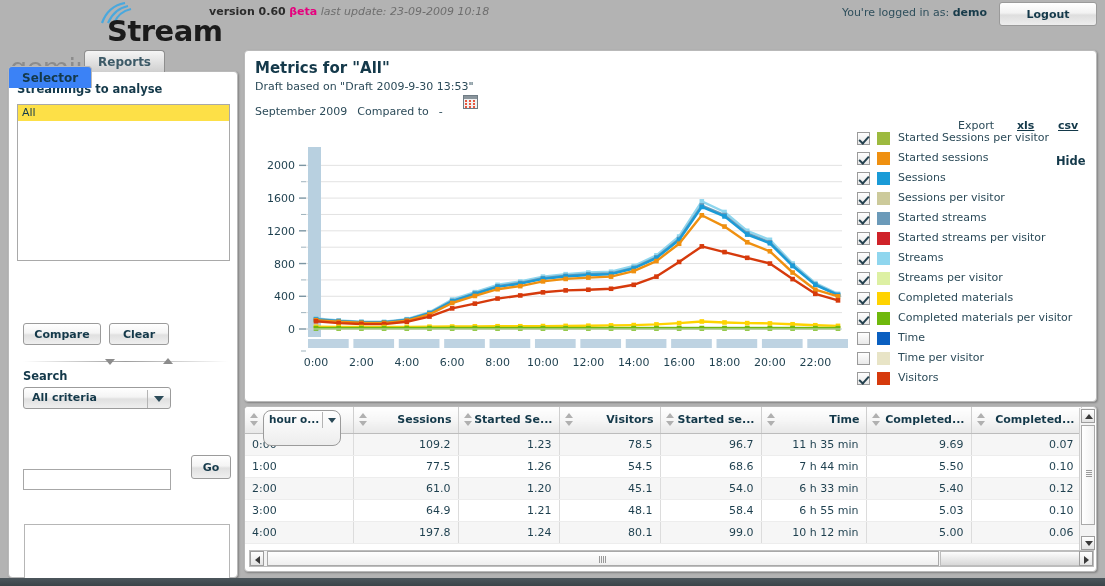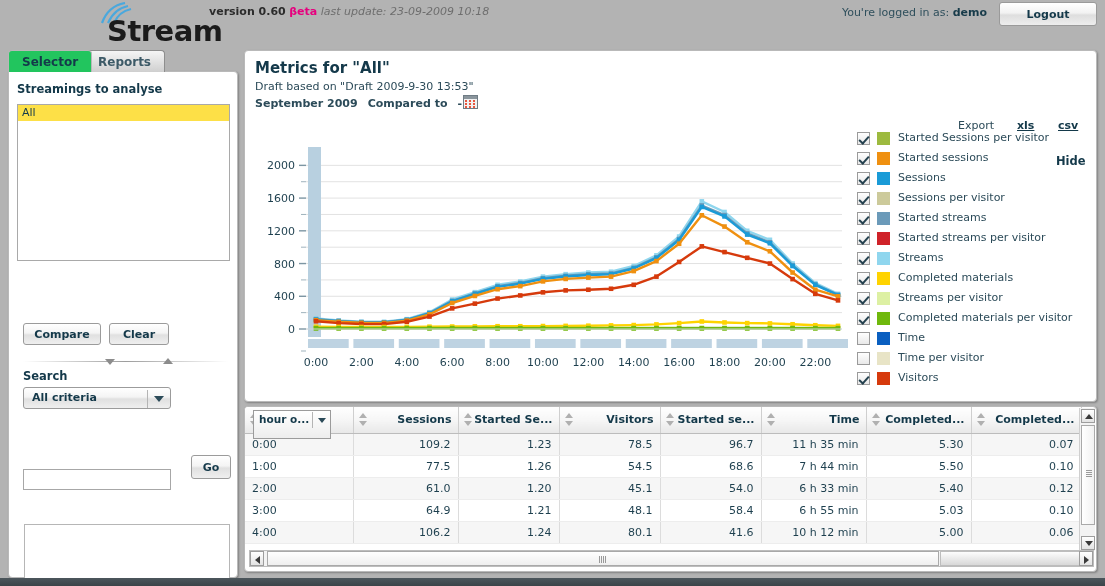--- a/index.html
+++ b/index.html
@@ -37,21 +37,21 @@
   }
 
   
   #leftcol { position:absolute; left:8px; top:50px; width:230px; height:528px; }
   .tabrow { position:absolute; left:0; top:0; height:22px; }
   .tab {
     position:absolute; top:0; height:22px; padding:0 13px; line-height:22px;
     font-size:12px; font-weight:bold; border:1px solid #8e8e8e; border-bottom:none;
     border-radius:4px 4px 0 0; cursor:pointer;
   }
-  .tab.active { left:0; background:#22c55e; color:#14394a; z-index:3; border-color:#b8b8b8;}
+  .tab.active { left:0; background:#3b82f6; color:#14394a; z-index:3; border-color:#b8b8b8;margin-top:16px;}
   .tab.inactive { left:76px; background:linear-gradient(to bottom,#f5f5f5,#cfcfcf); color:#3d5a67; z-index:2;}
 
   #leftpanel {
     position:absolute; left:0; top:21px; width:230px; height:507px;
     background:#fff; border:1px solid #b9b9b9; border-radius:0 4px 4px 4px;
     box-shadow:1px 1px 2px rgba(0,0,0,0.28);
   }
   .sec-title { font-size:11.5px; font-weight:bold; color:#14394a; }
   #streamings-title { position:absolute; left:8px; top:10px; }
   #streamlist {
@@ -103,21 +103,21 @@
      border:1px solid #b6b6b6; background:#fff; }
 
   
   #chartpanel {
     position:absolute; left:244px; top:50px; width:853px; height:352px;
     background:#fff; border:1px solid #b9b9b9; border-radius:4px;
     box-shadow:1px 1px 2px rgba(0,0,0,0.28);
   }
   #metrics-title { position:absolute; left:10px; top:8px; font-size:15px; font-weight:bold; color:#14394a;}
   #draft-line { position:absolute; left:10px; top:29px; font-size:11px; color:#2c4b59;}
-  #period-line{ position:absolute; left:10px; top:46px; font-size:11px; color:#2c4b59;font-weight:bold;}
+  #period-line{ position:absolute; left:10px; top:54px; font-size:11px; color:#2c4b59;}
   #period-line .gap { display:inline-block; width:10px; }
   #cal-icon { position:absolute; left:218px; top:44px; width:15px; height:14px;
      border:1px solid #6f7c85; background:#f2f2f2; }
   #cal-icon .top { position:absolute; left:0; top:0; width:13px; height:3px; background:#8a959c;}
   #cal-icon .grid { position:absolute; left:1px; top:4px; width:11px; height:8px; }
   #cal-icon .grid i { position:absolute; width:2px; height:2px; background:#e8573f; display:block;}
 
   #export-label { position:absolute; left:713px; top:68px; font-size:11px; color:#2c4b59;}
   #xls-link { position:absolute; left:772px; top:68px; font-size:11px; font-weight:bold; color:#14394a;
               text-decoration:underline; cursor:pointer;}
@@ -163,22 +163,22 @@
   table.grid th .sortico .d { position:absolute; left:0; top:8px; width:0;height:0;
      border-left:4px solid transparent;border-right:4px solid transparent;border-top:5px solid #b0b0b0;}
   table.grid td {
     height:22px; border-right:1px solid #dcdcdc; border-bottom:1px solid #ededed;
     font-size:11px; color:#1d3f4e; padding:0 7px;
   }
   td.num, th.num { text-align:right; }
   td.lbl { text-align:left; }
   tr.alt td { background:#f6f6f6; }
   #hourofday-select {
-    position:absolute; left:8px; top:3px; width:78px; height:29px;
-    border:1px solid #9b9b9b; border-radius:0;
+    position:absolute; left:18px; top:3px; width:78px; height:36px;
+    border:1px solid #9b9b9b; border-radius:8px;
     background:linear-gradient(to bottom,#ffffff,#ededed); cursor:pointer;
   }
   #hourofday-select .lbl { position:absolute; left:5px; top:2px; font-size:10.5px; font-weight:bold; color:#14394a;}
   #hourofday-select .sep { position:absolute; right:17px; top:1px; width:1px; height:16px; background:#b4b4b4;}
   #hourofday-select .arr { position:absolute; right:4px; top:7px; width:0;height:0;
      border-left:4px solid transparent;border-right:4px solid transparent;border-top:5px solid #2b4a58;}
 
   
   #vscroll { position:absolute; right:1px; top:1px; width:16px; height:143px; background:#f3f3f3; border-left:1px solid #cfcfcf;}
   #vscroll .ar { position:absolute; left:1px; width:14px; height:14px; border:1px solid #9d9d9d;
@@ -595,27 +595,27 @@
         <span class="leg-sw" style="background:#cf2229"></span>
         <span class="leg-lbl">Started streams per visitor</span>
       </div>
       <div class="leg-row">
         <span class="leg-cb on"></span>
         <span class="leg-sw" style="background:#8fd6ee"></span>
         <span class="leg-lbl">Streams</span>
       </div>
       <div class="leg-row">
         <span class="leg-cb on"></span>
+        <span class="leg-sw" style="background:#ddf0a3"></span>
+        <span class="leg-lbl">Streams per visitor</span>
+      </div>
+      <div class="leg-row">
+        <span class="leg-cb on"></span>
         <span class="leg-sw" style="background:#ffd300"></span>
         <span class="leg-lbl">Completed materials</span>
-      </div>
-      <div class="leg-row">
-        <span class="leg-cb on"></span>
-        <span class="leg-sw" style="background:#ddf0a3"></span>
-        <span class="leg-lbl">Streams per visitor</span>
       </div>
       <div class="leg-row">
         <span class="leg-cb on"></span>
         <span class="leg-sw" style="background:#6fb80c"></span>
         <span class="leg-lbl">Completed materials per visitor</span>
       </div>
       <div class="leg-row">
         <span class="leg-cb"></span>
         <span class="leg-sw" style="background:#0a5fc0"></span>
         <span class="leg-lbl">Time</span>
@@ -689,21 +689,21 @@
         </tr>
       </thead>
     <tbody id="tbody">
         <tr class="alt">
           <td class="lbl">0:00</td>
           <td class="num">109.2</td>
           <td class="num">1.23</td>
           <td class="num">78.5</td>
           <td class="num">96.7</td>
           <td class="num">11 h 35 min</td>
-          <td class="num">5.30</td>
+          <td class="num">9.69</td>
           <td class="num">0.07</td>
         </tr>
         <tr>
           <td class="lbl">1:00</td>
           <td class="num">77.5</td>
           <td class="num">1.26</td>
           <td class="num">54.5</td>
           <td class="num">68.6</td>
           <td class="num">7 h 44 min</td>
           <td class="num">5.50</td>
@@ -724,24 +724,24 @@
           <td class="num">64.9</td>
           <td class="num">1.21</td>
           <td class="num">48.1</td>
           <td class="num">58.4</td>
           <td class="num">6 h 55 min</td>
           <td class="num">5.03</td>
           <td class="num">0.10</td>
         </tr>
         <tr class="alt">
           <td class="lbl">4:00</td>
-          <td class="num">106.2</td>
+          <td class="num">197.8</td>
           <td class="num">1.24</td>
           <td class="num">80.1</td>
-          <td class="num">41.6</td>
+          <td class="num">99.0</td>
           <td class="num">10 h 12 min</td>
           <td class="num">5.00</td>
           <td class="num">0.06</td>
         </tr>
       </tbody>
   </table>
 
   <div id="vscroll">
     <div class="ar up">
         <i></i>

